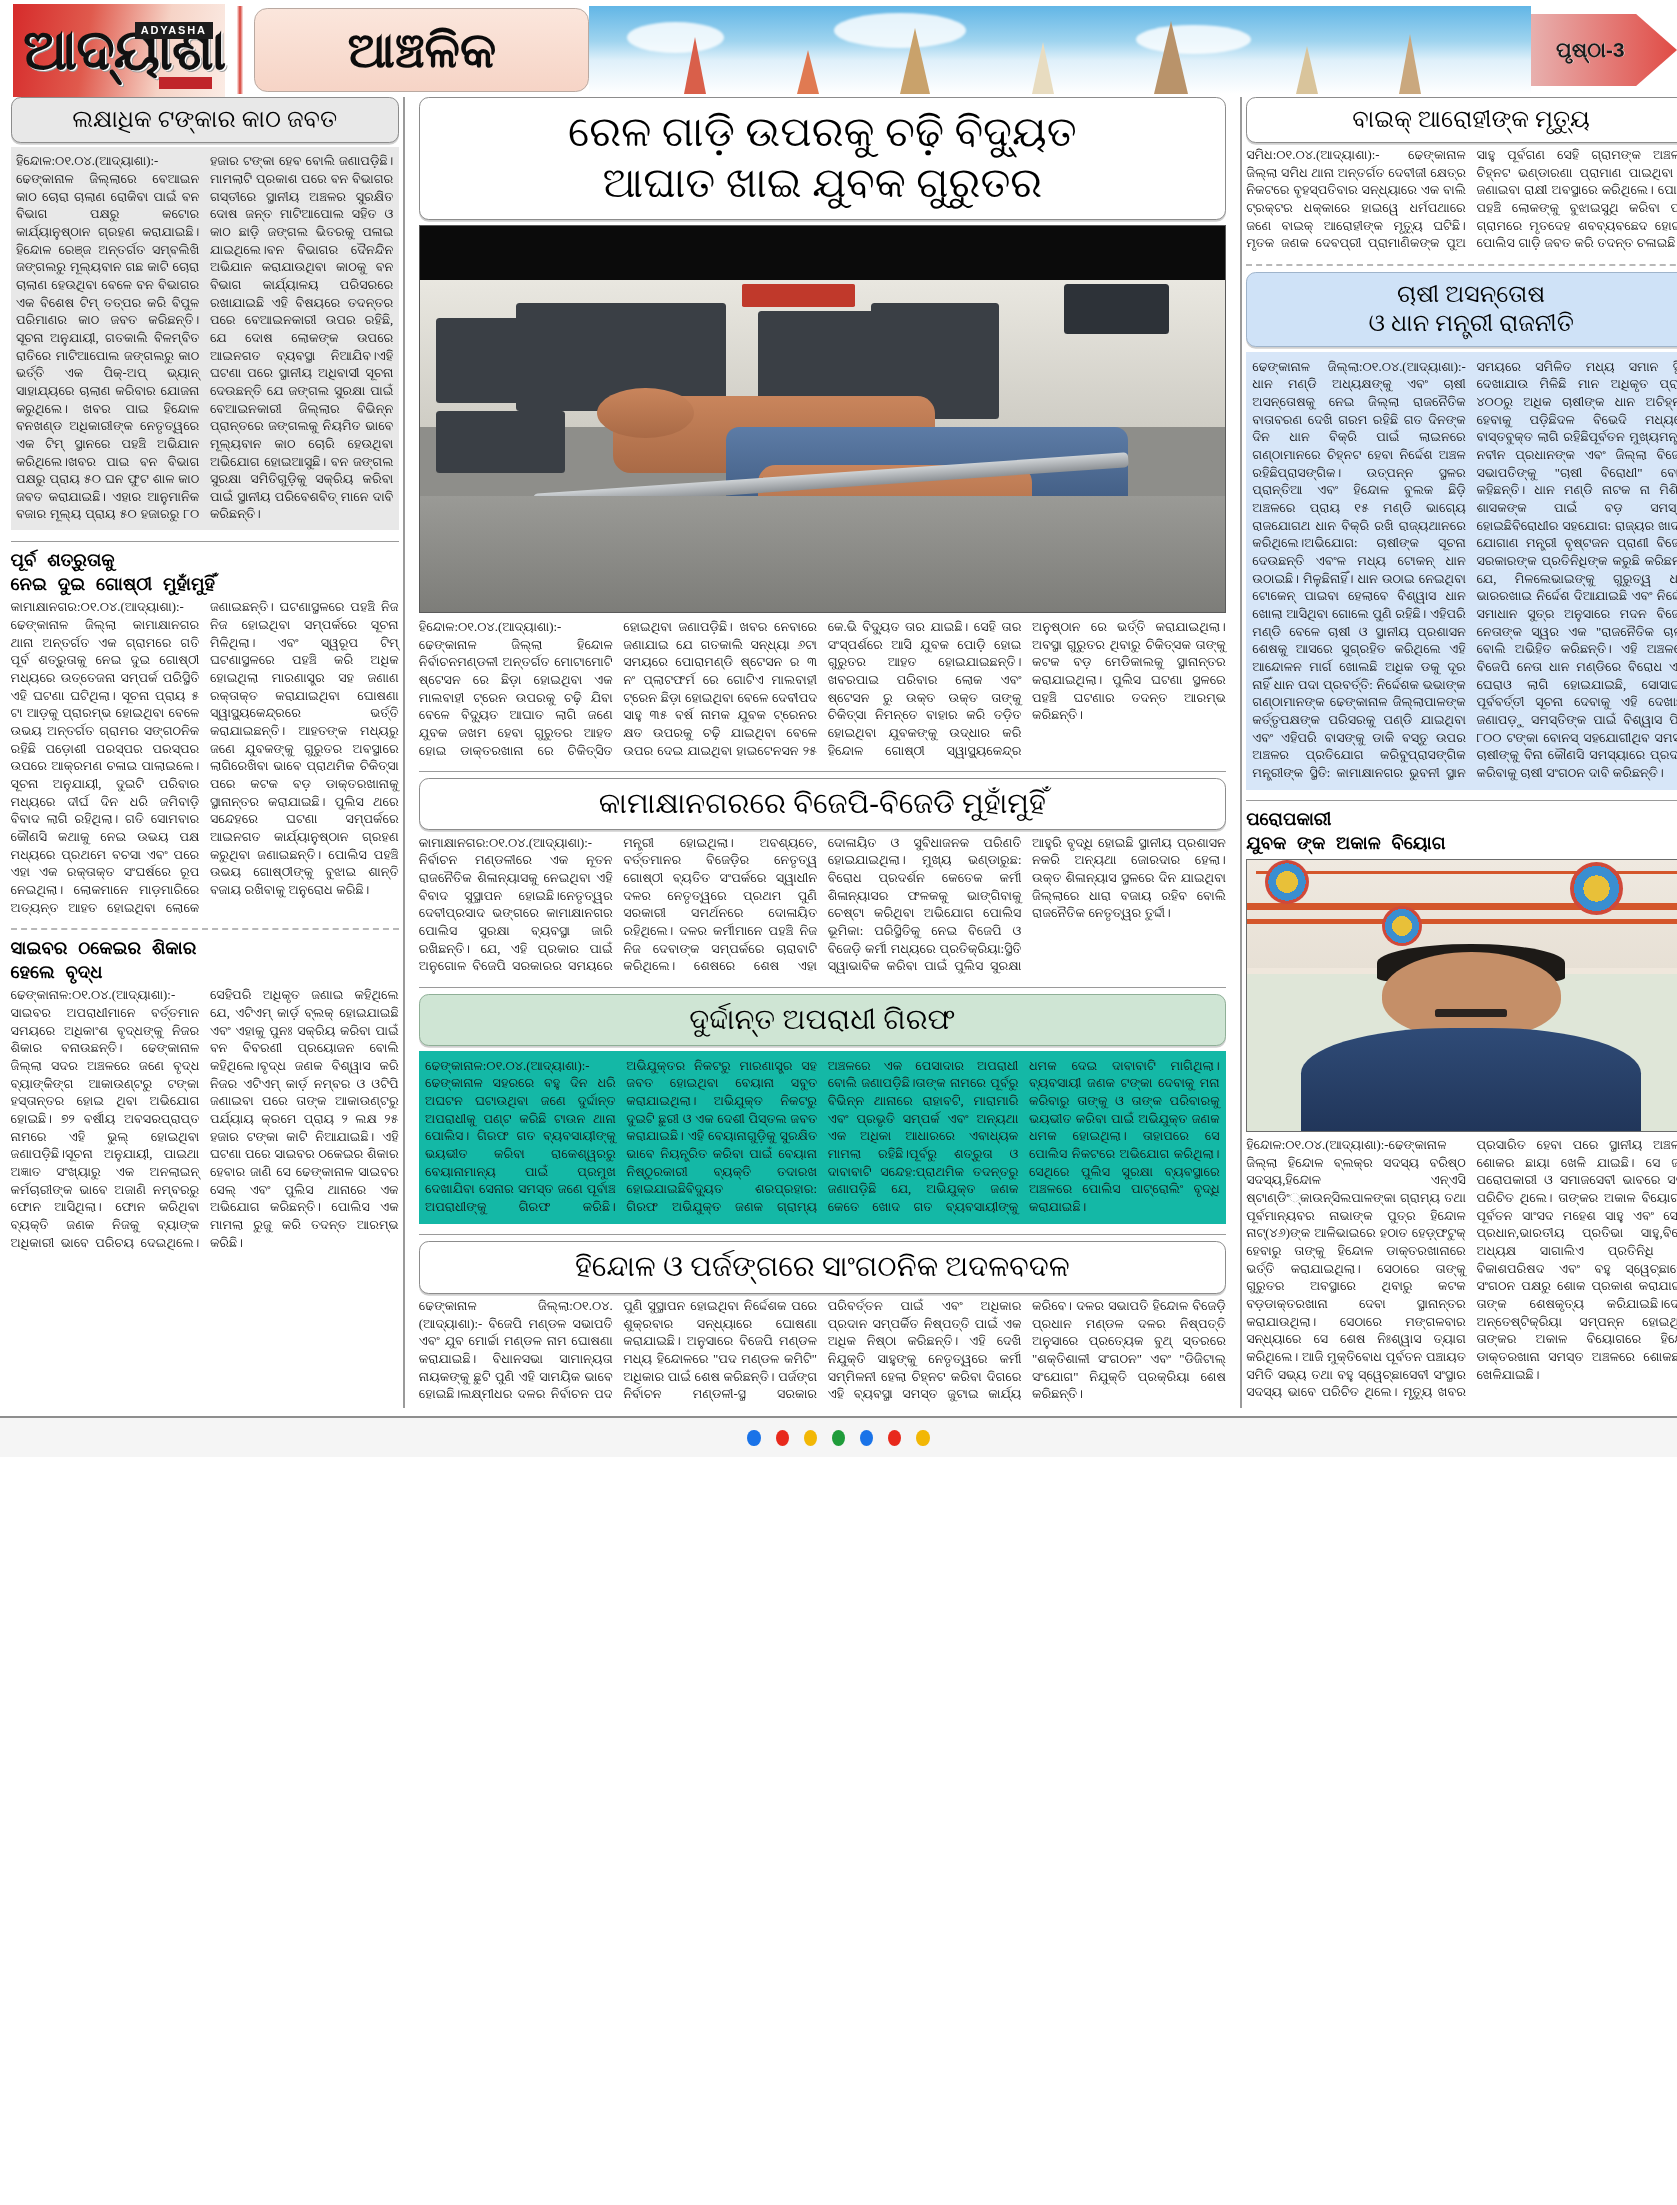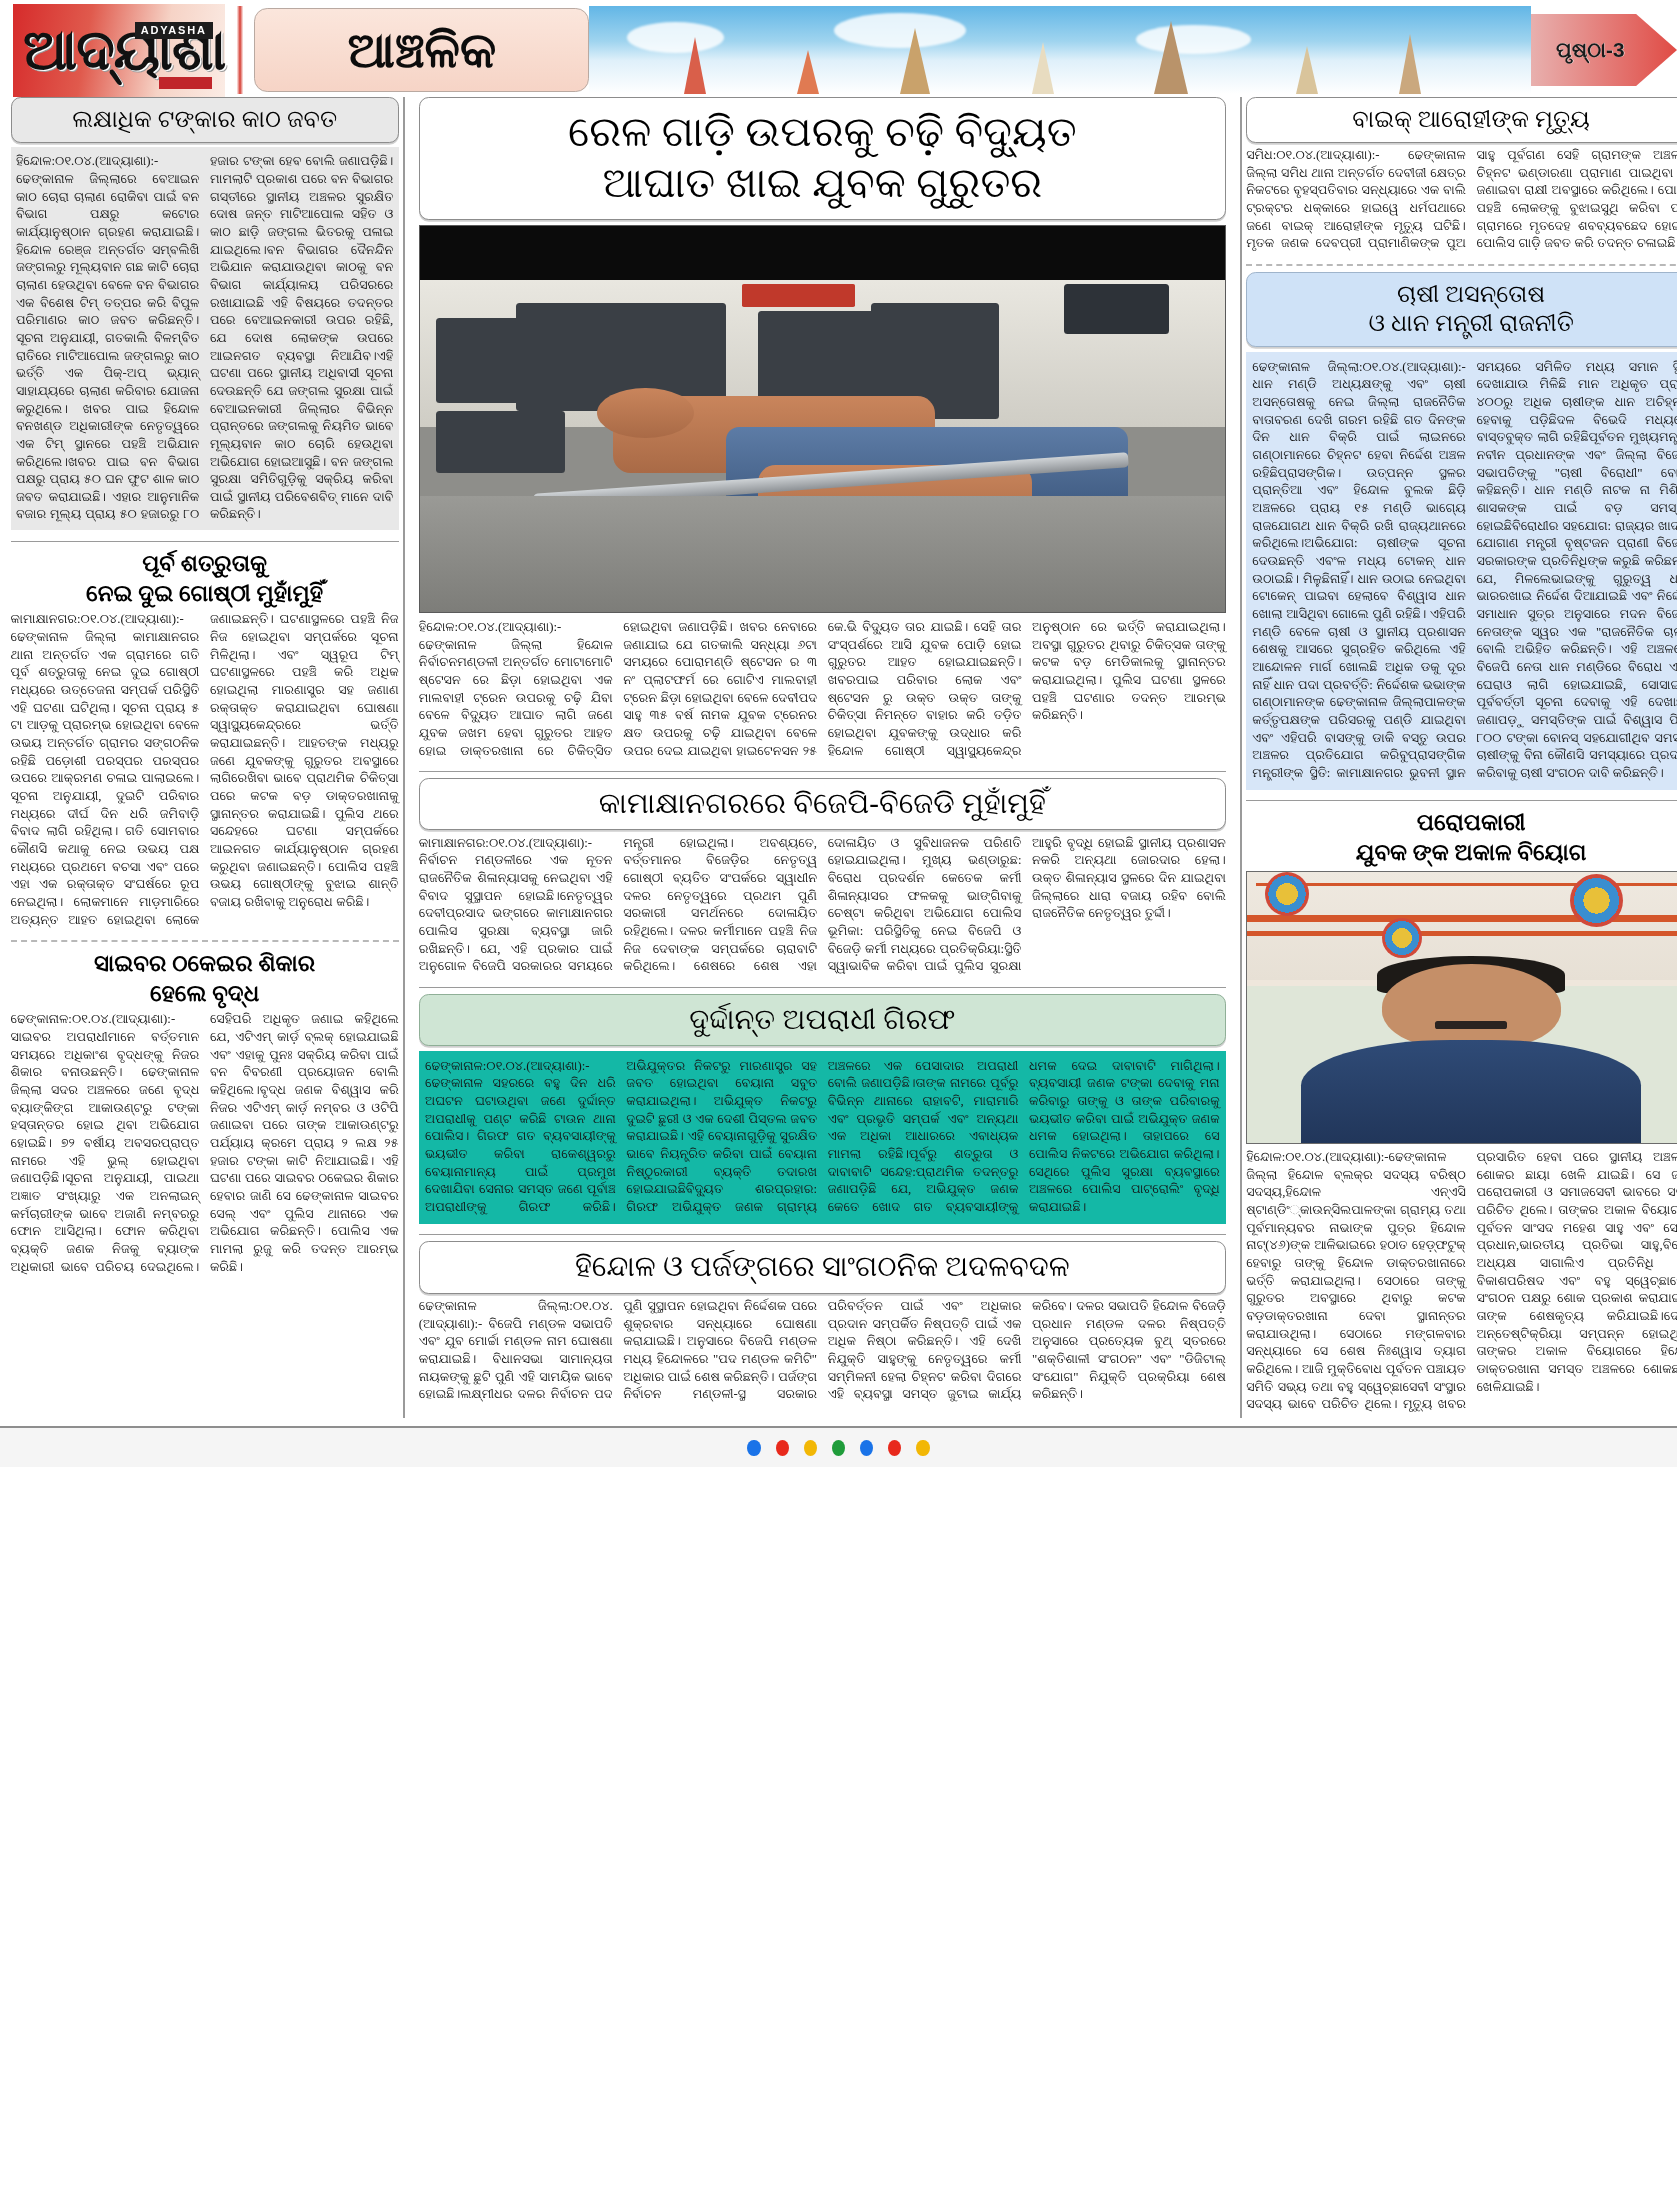--- a/index.html
+++ b/index.html
@@ -238,25 +238,25 @@
     background: #f5f5f5;
     height: 41px;
     display: flex;
     align-items: center;
     justify-content: center;
     gap: 15px;
   }
   .dot { width: 13.2px; height: 16px; border-radius: 50%; }
 
   .sub-hl {
-    font-size: 23px;
+    font-size: 18px;
     font-weight: bold;
-    text-align: center;
+    text-align: left;
     margin: 2.6px 0 4.4px 0;
-    font-family: Liberation Serif, serif;
+    font-family: Liberation Mono, monospace;
   }
 </style>
 </head>
 <body>
 
 <div id="page">
 
   <div id="masthead">
     <div class="mh-logo-wrap">
       <span class="mh-logo-text">ଆଦ୍ୟାଶା</span>

